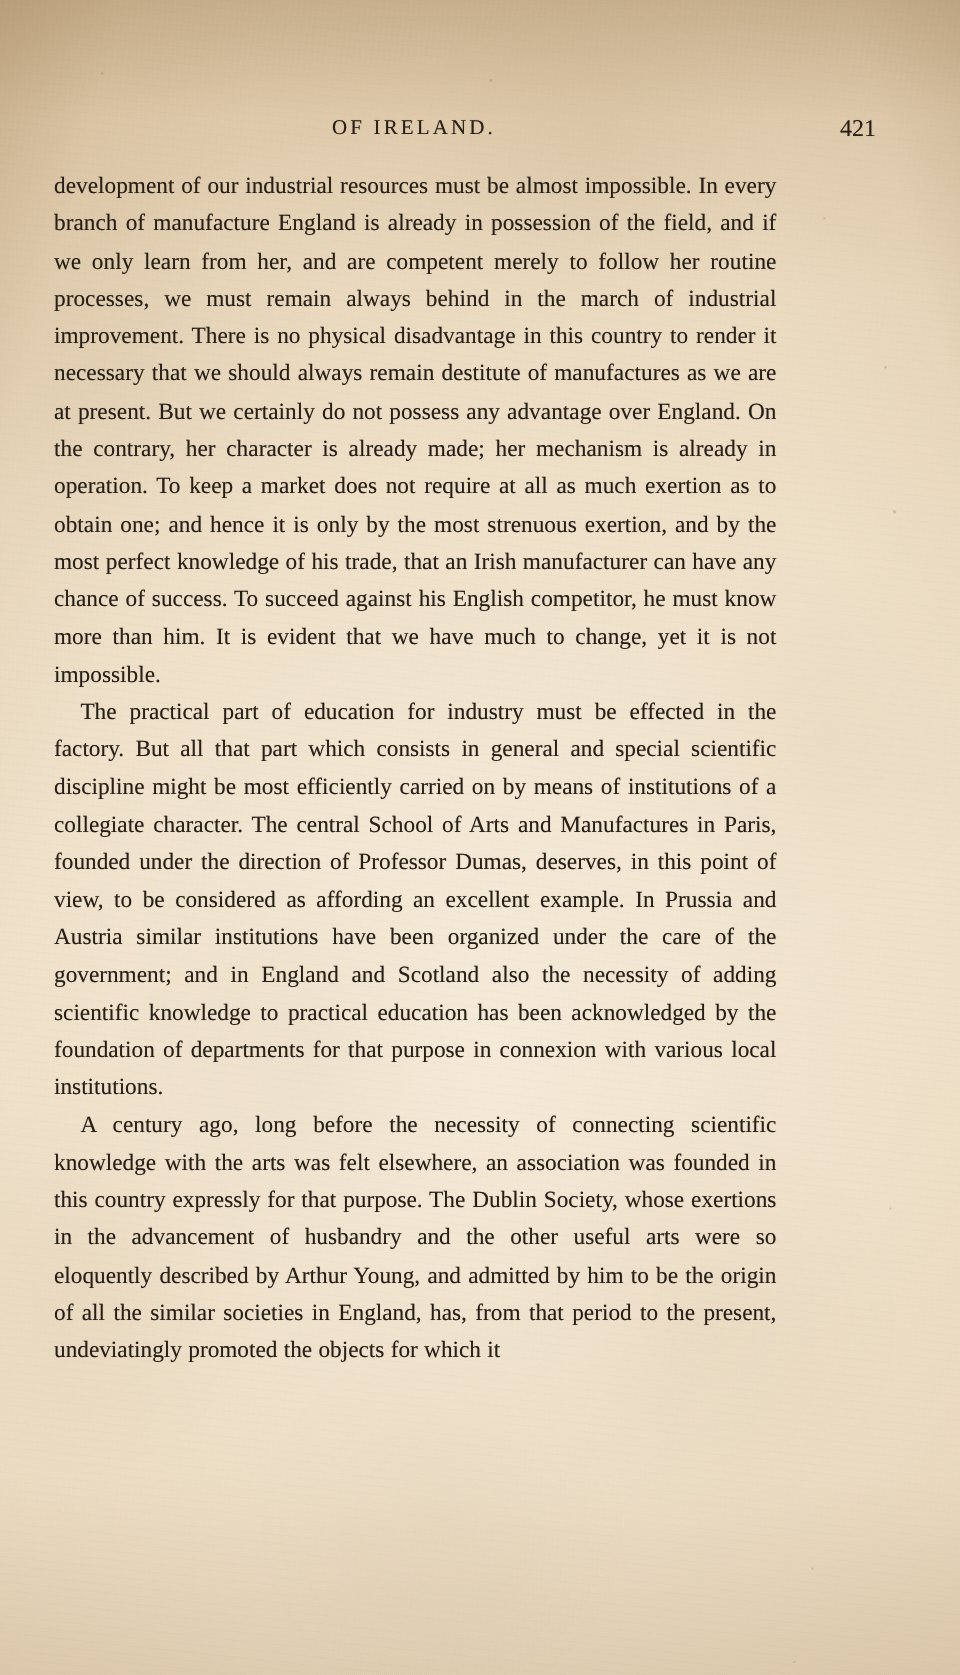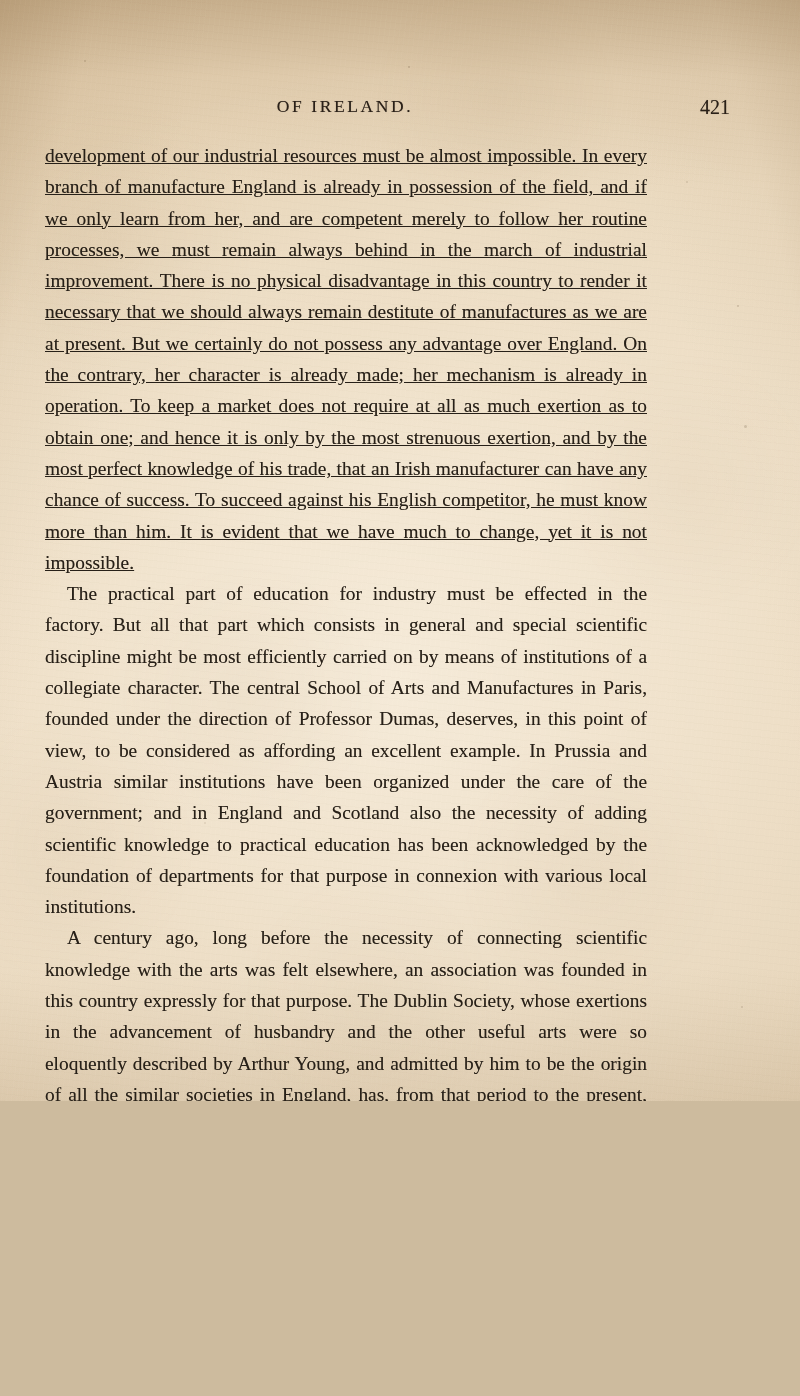--- a/index.html
+++ b/index.html
@@ -4,21 +4,21 @@
 <style>
   html, body {
     margin: 0;
     padding: 0;
     background: #cdbb9e;
   }
 
   .page {
     position: relative;
     width: 800px;
-    height: 1101px;
+    height: 1396px;
     overflow: hidden;
     background:
       radial-gradient(ellipse 120% 85% at 50% 62%, rgba(255,250,240,0.50) 0%, rgba(255,248,235,0.20) 38%, rgba(255,250,240,0.0) 66%),
       linear-gradient(105deg, rgba(150,118,78,0.30) 0%, rgba(168,136,96,0.08) 9%, rgba(0,0,0,0) 20%),
       linear-gradient(255deg, rgba(150,118,78,0.22) 0%, rgba(168,136,96,0.05) 8%, rgba(0,0,0,0) 19%),
       linear-gradient(180deg, rgba(142,110,70,0.34) 0%, rgba(160,128,88,0.10) 7%, rgba(0,0,0,0) 17%),
       linear-gradient(0deg, rgba(150,120,80,0.16) 0%, rgba(0,0,0,0) 12%),
       linear-gradient(168deg, #e3ceae 0%, #e9d8bd 26%, #ecdcc3 48%, #ead9bf 70%, #e4d2b6 100%);
     font-family: "Liberation Serif", "DejaVu Serif", serif;
     color: #241c14;
@@ -95,21 +95,21 @@
     text-align: justify;
     text-align-last: left;
     color: #272018;
     text-shadow: 0 0 0.65px rgba(45,34,22,0.40);
     word-spacing: 0.4px;
   }
   .para + .para {
     text-indent: 22px;
   }
 
-  .para.p1 { letter-spacing: 0.02px; text-decoration: underline; }
+  .para.p1 { letter-spacing: 0.02px; }
 </style>
 </head>
 <body>
 
 <div class="page">
 
   <div class="grain"></div>
 
   <div class="speck" style="left:84px;  top:60px;  width:2px; height:2px; opacity:.5;"></div>
   <div class="speck" style="left:408px; top:66px;  width:2px; height:2px; opacity:.6;"></div>

